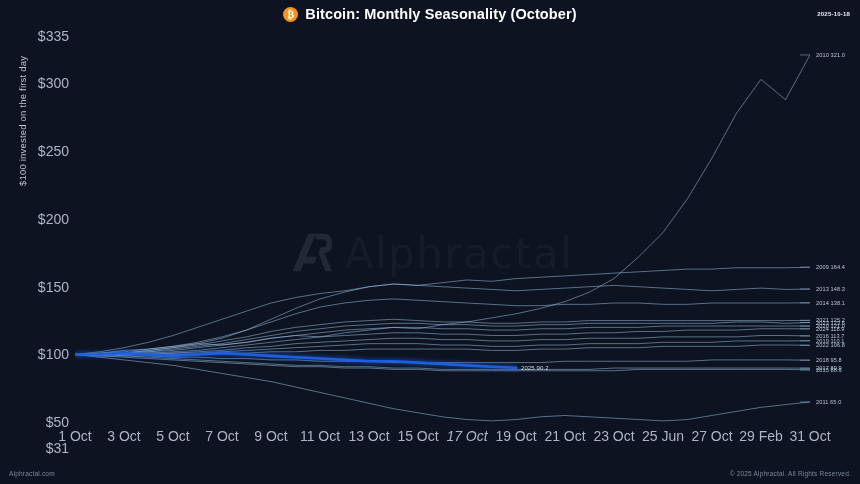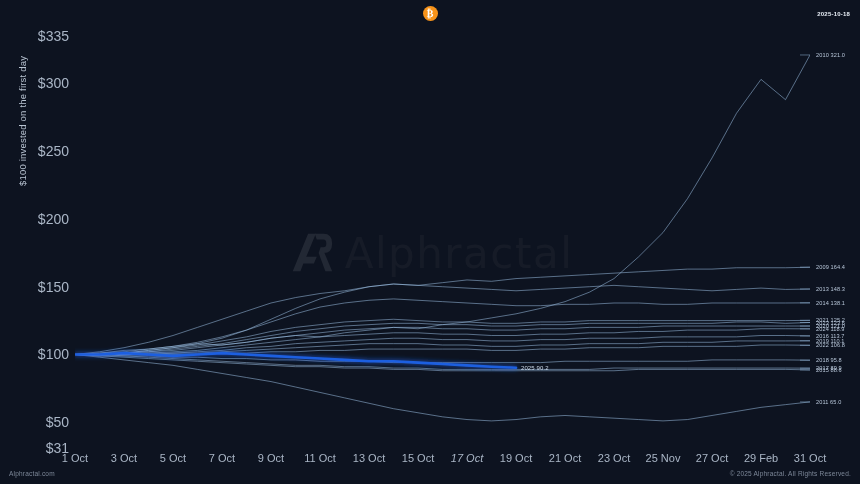--- a/index.html
+++ b/index.html
@@ -49,22 +49,22 @@
     transform:rotate(-90deg);transform-origin:left top;
     font-size:9.5px;color:#b9c4d2;white-space:nowrap;
     letter-spacing:.2px;
   }
   .ytick{
     position:absolute;right:741px;
     font-size:14px;color:#aab6c6;white-space:nowrap;text-align:center;
     transform:translateY(-50%);
   }
   .xtick{
-    position:absolute;top:416px;
-    font-size:11px;color:#aab6c6;white-space:nowrap;
+    position:absolute;top:392px;
+    font-size:14px;color:#aab6c6;white-space:nowrap;
     transform:translateX(-50%);
   }
 
   
   .slabel{
     position:absolute;
     font-size:5.6px;color:#b7c6d8;white-space:nowrap;
     transform:translateY(-50%);
     letter-spacing:.1px;
   }
@@ -99,20 +99,21 @@
   }
 </style>
 </head>
 <body>
 
 <div id="root">
 
   <div class="header">
     <div class="title-wrap">
       <div class="btc-icon">₿</div>
+      <div class="chart-title">Bitcoin: Monthly Seasonality (October)</div>
     </div>
     <div class="asof-date">2025-10-18</div>
   </div>
 
   <div class="watermark">
     <svg class="wm-logo" viewBox="0 0 100 100">
       <path d="M12 88 L44 10 L60 10 L40 58 L62 58 L56 72 L34 72 L28 88 Z" fill="#ffffff"></path>
       <path d="M58 10 L76 10 Q94 10 94 30 Q94 50 76 50 L66 50 L70 38 L76 38 Q82 38 82 30 Q82 22 76 22 L62 22 Z" fill="#ffffff"></path>
       <path d="M66 50 L78 50 L94 88 L80 88 Z" fill="#ffffff"></path>
     </svg>
@@ -137,21 +138,21 @@
         <div class="xtick" style="left: 98px;">5 Oct</div>
         <div class="xtick" style="left: 147px;">7 Oct</div>
         <div class="xtick" style="left: 196px;">9 Oct</div>
         <div class="xtick" style="left: 245px;">11 Oct</div>
         <div class="xtick" style="left: 294px;">13 Oct</div>
         <div class="xtick" style="left: 343px;">15 Oct</div>
         <div class="xtick" style="left: 392px; font-style: italic;">17 Oct</div>
         <div class="xtick" style="left: 441px;">19 Oct</div>
         <div class="xtick" style="left: 490px;">21 Oct</div>
         <div class="xtick" style="left: 539px;">23 Oct</div>
-        <div class="xtick" style="left: 588px;">25 Nov</div>
+        <div class="xtick" style="left: 588px;">25 Jun</div>
         <div class="xtick" style="left: 637px;">27 Oct</div>
         <div class="xtick" style="left: 686px;">29 Feb</div>
         <div class="xtick" style="left: 735px; text-align: right;">31 Oct</div>
       </div>
     <svg class="plot-svg" id="plot-svg" viewBox="0 0 735 412" preserveAspectRatio="none">
         <defs>
           <filter id="glow" x="-30%" y="-200%" width="160%" height="500%">
             <feGaussianBlur stdDeviation="2.6" result="b"></feGaussianBlur>
             <feMerge>
               <feMergeNode in="b"></feMergeNode>

